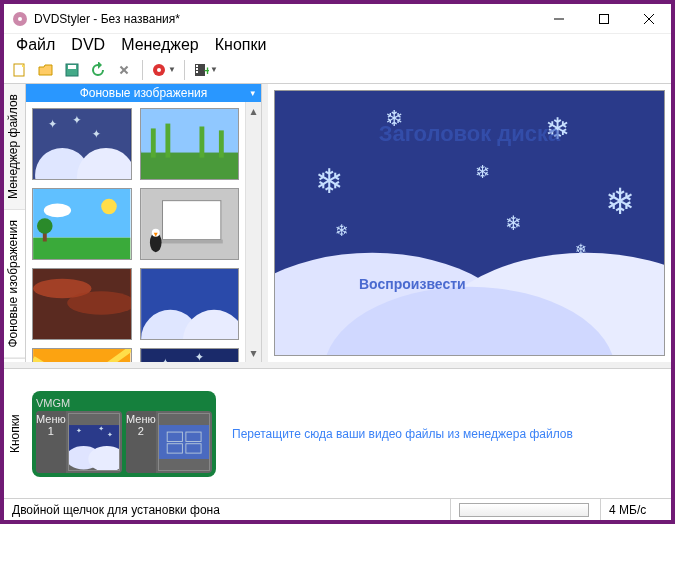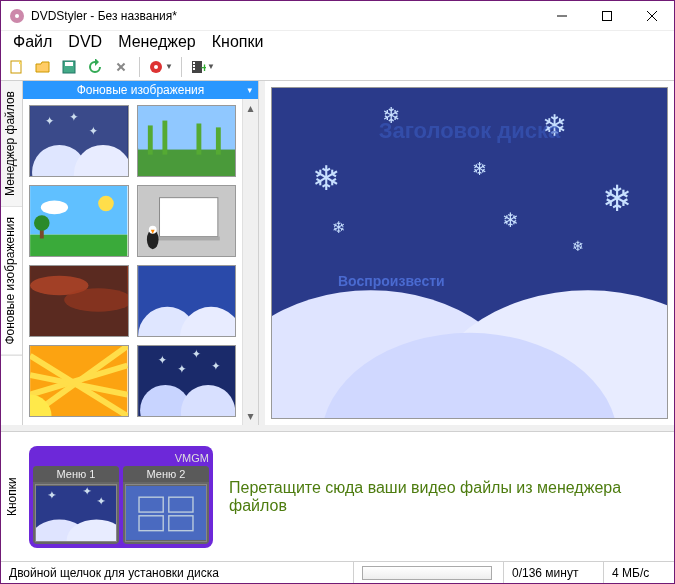--- a/index.html
+++ b/index.html
@@ -1,17 +1,17 @@
 <!DOCTYPE html>
 <html><head>
 <meta charset="utf-8">
 <style>
 *{margin:0;padding:0;box-sizing:border-box;font-family:"Segoe UI",Tahoma,sans-serif;font-size:12px;user-select:none}
 html,body{width:675px;height:584px;overflow:hidden;background:#fff}
-.window{width:675px;height:584px;border:1px solid #701a75;display:flex;flex-direction:column;background:#fff}
+.window{width:675px;height:524px;border:4px solid #701a75;display:flex;flex-direction:column;background:#fff}
 .titlebar{height:30px;display:flex;align-items:center;padding-left:8px;background:#fff;border-bottom:1px solid #eee}
 .titlebar .ticon{width:16px;height:16px;margin-right:6px}
 .titlebar .ttxt{flex:1;font-size:12px;color:#000}
 .titlebar .wbtn{width:45px;height:29px;display:flex;align-items:center;justify-content:center;color:#000}
 .menubar{height:22px;display:flex;align-items:center;padding:0 4px;gap:0}
 .menubar span{padding:2px 8px;font-size:16px;cursor:default}
 .toolbar{height:28px;display:flex;align-items:center;padding:2px 6px;gap:6px;border-bottom:1px solid #d0d0d0}
 .toolbar .tbtn{width:20px;height:20px;display:flex;align-items:center;justify-content:center}
 .toolbar .sep{width:1px;height:20px;background:#ccc;margin:0 2px}
 .toolbar .drop{display:flex;align-items:center;gap:1px}
@@ -27,38 +27,38 @@
 .thumb{width:100%;height:72px;border:1px solid #999;position:relative;overflow:hidden}
 .scrollbar{width:16px;background:#f0f0f0;border-left:1px solid #e0e0e0;display:flex;flex-direction:column;justify-content:space-between;align-items:center;font-size:9px;color:#666;padding:2px 0}
 .vsplit{width:6px;background:#f0f0f0;cursor:col-resize}
 .hsplit{height:6px;background:#f0f0f0;cursor:row-resize}
 .preview{flex:1;display:flex;flex-direction:column;min-width:0}
 .preview-inner{flex:1;padding:6px;display:flex;min-height:0}
 .canvas{flex:1;border:1px solid #999;position:relative;overflow:hidden}
 .bottom{height:130px;display:flex;border-top:1px solid #d0d0d0}
 .btabs{width:22px;display:flex;flex-direction:column;justify-content:flex-end}
 .menupanel{flex:1;display:flex;align-items:center;padding:6px;gap:10px}
-.menugrp{background:#6d28d9;border-radius:8px;padding:4px;display:flex;flex-direction:column;align-items:flex-end}
+.menugrp{background:#15803d;border-radius:8px;padding:4px;display:flex;flex-direction:column;align-items:flex-start}
 .menugrp .glabel{color:#ddd;font-size:11px;padding:2px 0}
 .menucards{display:flex;gap:4px}
-.menucard{width:86px;display:flex;flex-direction:column;background:#666;border-radius:4px;overflow:hidden}
+.menucard{width:86px;display:flex;flex-direction:row;background:#666;border-radius:4px;overflow:hidden}
 .menucard .clabel{color:#eee;text-align:center;font-size:11px;padding:2px 0;background:#5a5a5a}
 .menucard .cthumb{height:58px;position:relative;overflow:hidden;margin:2px;border:1px solid #888}
-.droptext{flex:1;font-size:16px;color:#4d7c0f;padding-left:6px}
+.droptext{flex:1;font-size:12px;color:#3b82f6;padding-left:6px}
 .status{height:22px;border-top:1px solid #d0d0d0;display:flex;align-items:center;font-size:12px}
 .status .cell{padding:0 8px;border-right:1px solid #d0d0d0;height:100%;display:flex;align-items:center}
 .status .cell:first-child{flex:1}
 .status .bar{width:130px;height:14px;border:1px solid #aaa;background:linear-gradient(#fff,#eee)}
 
 .bg-winter{background:#2a3a7a}
 .bg-trees{background:linear-gradient(#a0d0ff 60%,#4a8a3a 60%)}
 .bg-clouds{background:linear-gradient(#b04020,#5a2a20)}
 .snowflake{position:absolute;color:#c8e0ff}
 .ptitle{position:absolute;left:50%;transform:translateX(-50%);top:30px;font-size:22px;font-weight:600;color:#3a5abf;opacity:.6;white-space:nowrap}
-.pitem{position:absolute;left:66px;color:#4a6ad0;font-size:14px;font-weight:600}
+.pitem{position:absolute;left:84px;color:#4a6ad0;font-size:14px;font-weight:600}
 </style>
 </head>
 <body>
 
 <div class="window">
 
   <div class="titlebar">
     <span class="ticon">
       <svg viewBox="0 0 16 16">
           <circle cx="8" cy="8" r="7" fill="#c8a"></circle>
@@ -297,21 +297,20 @@
                   <rect x="46" y="32" width="26" height="16" fill="none" stroke="#bcd" stroke-width="1.5"></rect>
                 </svg></div>
           </div>
         </div>
       </div>
       <div class="droptext">Перетащите сюда ваши видео файлы из менеджера файлов</div>
     </div>
   </div>
 
   <div class="status">
-    <div class="cell">Двойной щелчок для установки диска</div>
+    <div class="cell">Двойной щелчок для установки фона</div>
     <div class="cell" style="width:150px">
         <div class="bar"></div>
       </div>
-    <div class="cell" style="width:100px">0/136 минут</div>
     <div class="cell" style="width:70px;border-right:none">4 МБ/с</div>
   </div>
 
 </div>
 
 </body></html>

